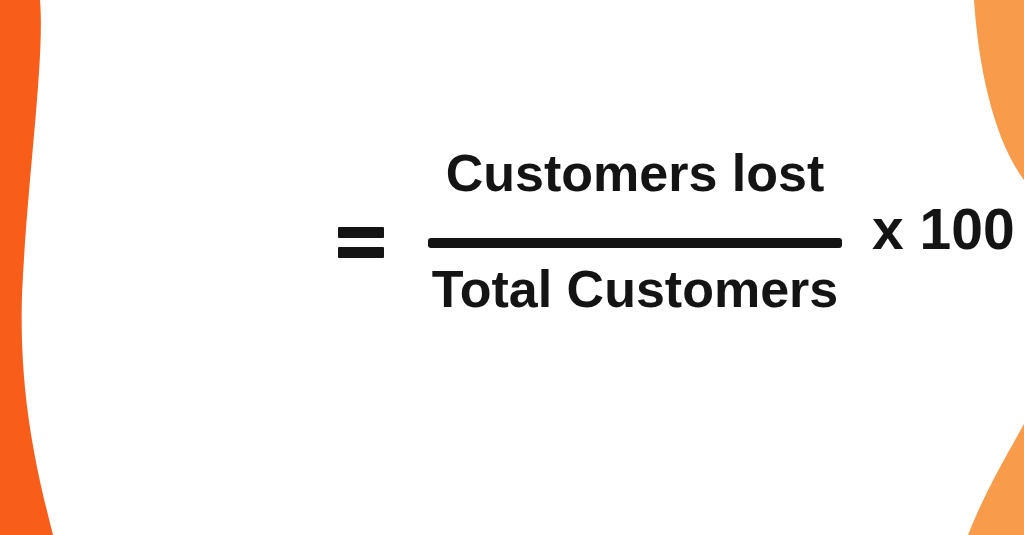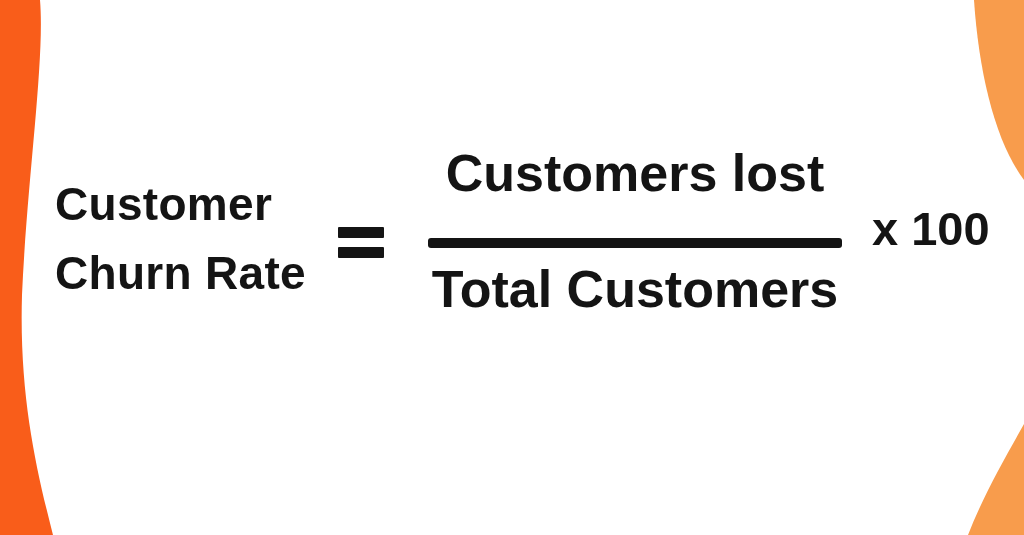--- a/index.html
+++ b/index.html
@@ -61,41 +61,37 @@
     top: 238px;
     width: 414px;
     height: 10px;
     background: #141414;
     border-radius: 3px;
   }
   .multiplier {
     position: absolute;
     left: 872px;
     top: 203px;
-    font-size: 47px;
+    font-size: 57px;
     line-height: 52px;
     font-weight: 700;
     white-space: nowrap;
   }
 </style>
 </head>
 <body>
 
 <div class="canvas">
 
   <svg class="decor" viewBox="0 0 1024 535" xmlns="http://www.w3.org/2000/svg">
     <path d="M0 0 L40 0 C45 60 27 180 22 295 C19 395 36 468 53 535 L0 535 Z" fill="#f95d1a"></path>
     <path d="M974 0 C979 75 996 143 1024 180 L1024 0 Z" fill="#f89c4c"></path>
     <path d="M1024 424 C1006 456 984 494 968 535 L1024 535 Z" fill="#f89c4c"></path>
   </svg>
 
-  <div class="title">
-    <div>Customer</div>
-    <div>Churn Rate</div>
-  </div>
 
   <div class="equals" role="img" aria-label="=">
     <div class="bar"></div>
     <div class="bar"></div>
   </div>
 
   <div class="numerator">Customers lost</div>
 
   <div class="fraction-bar"></div>
 

